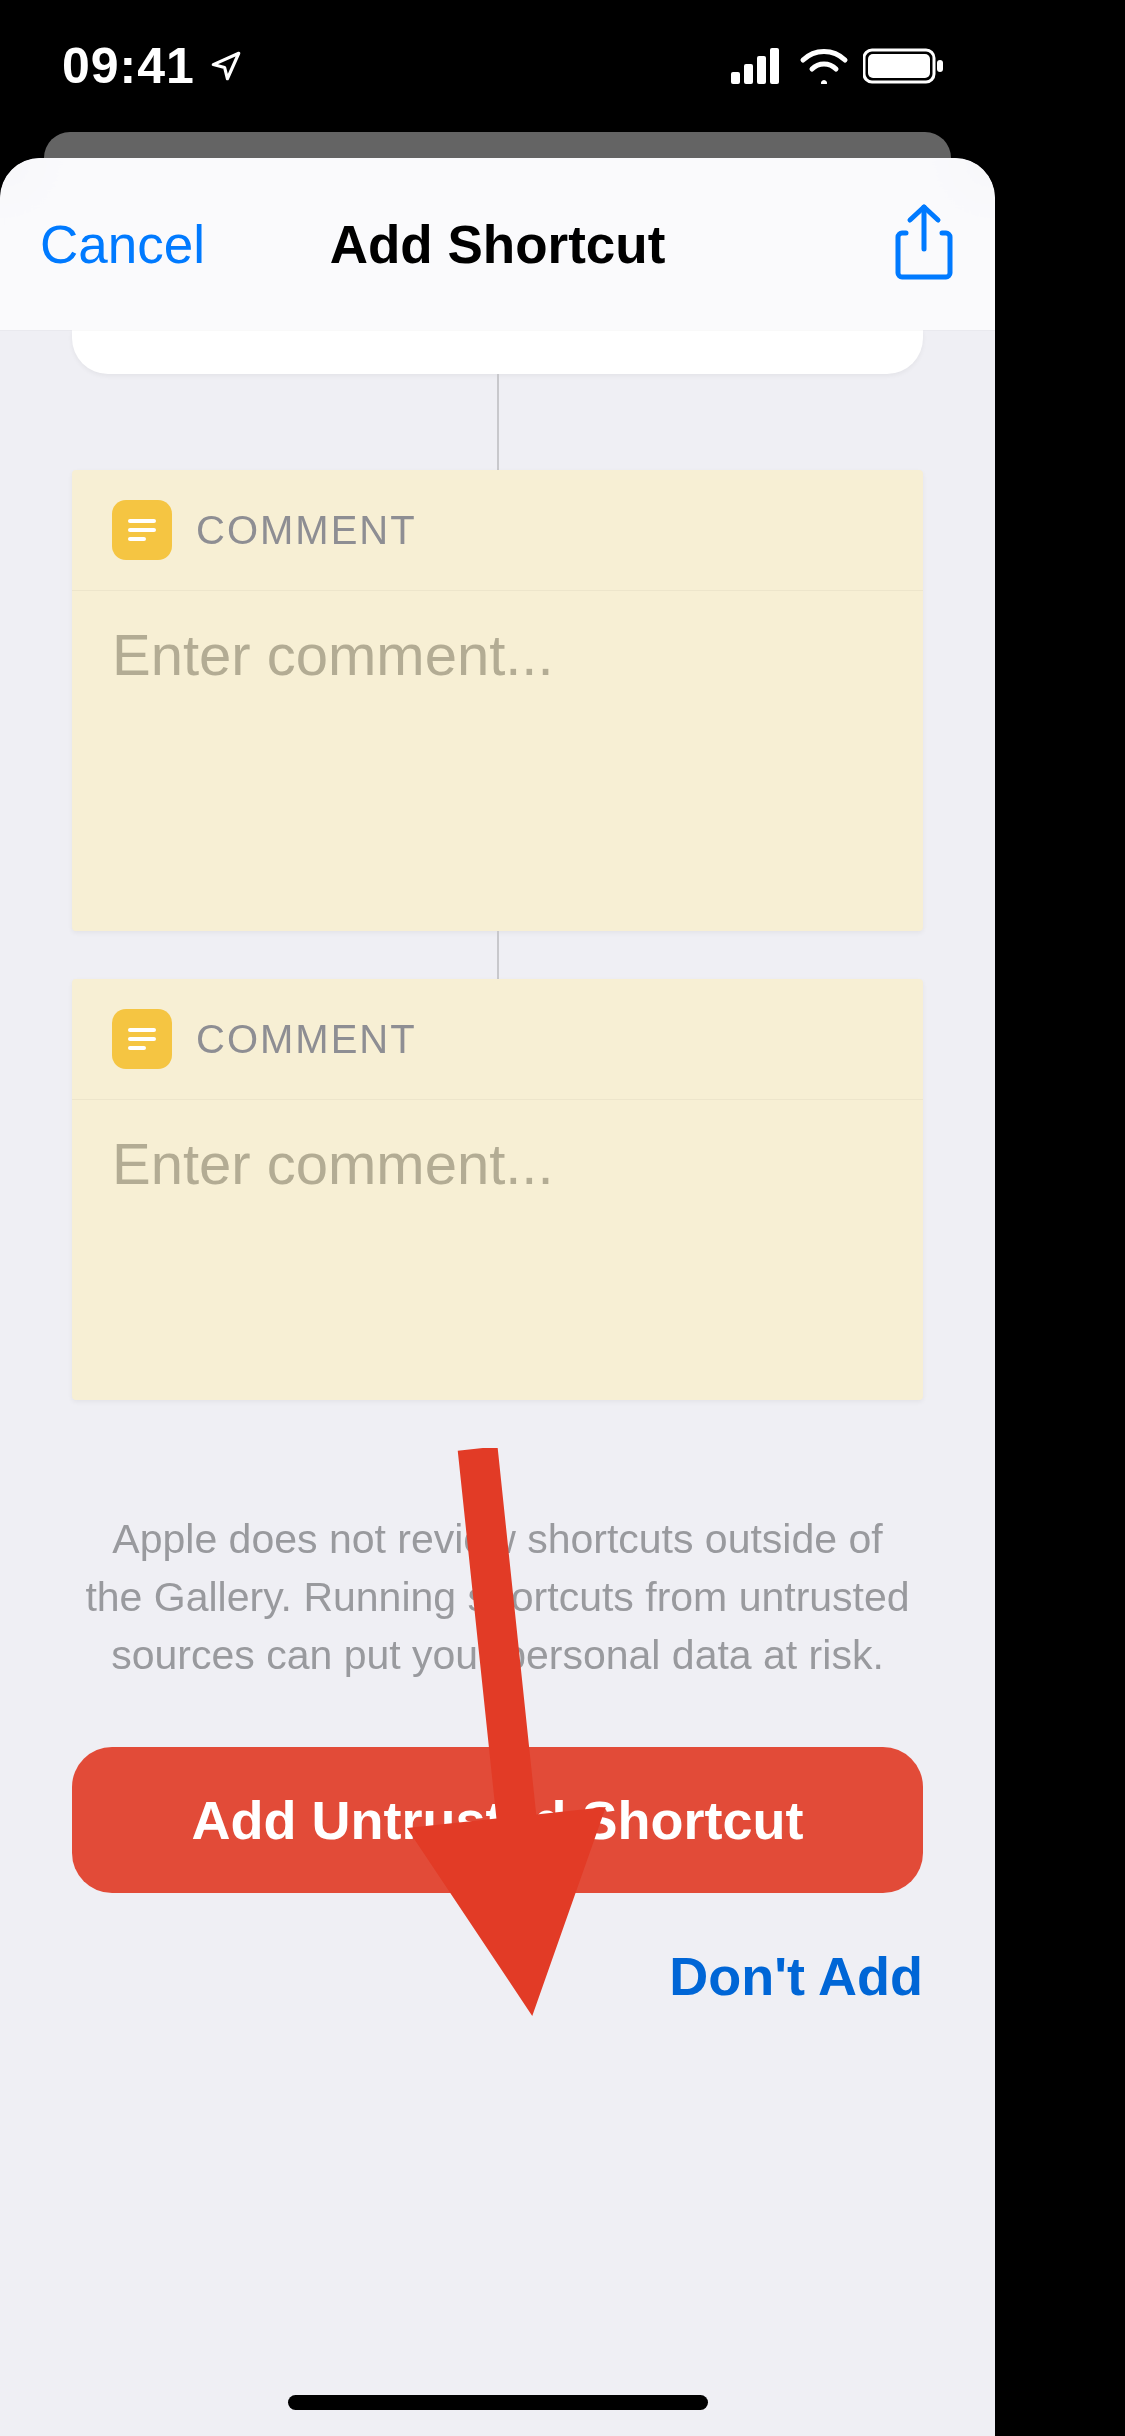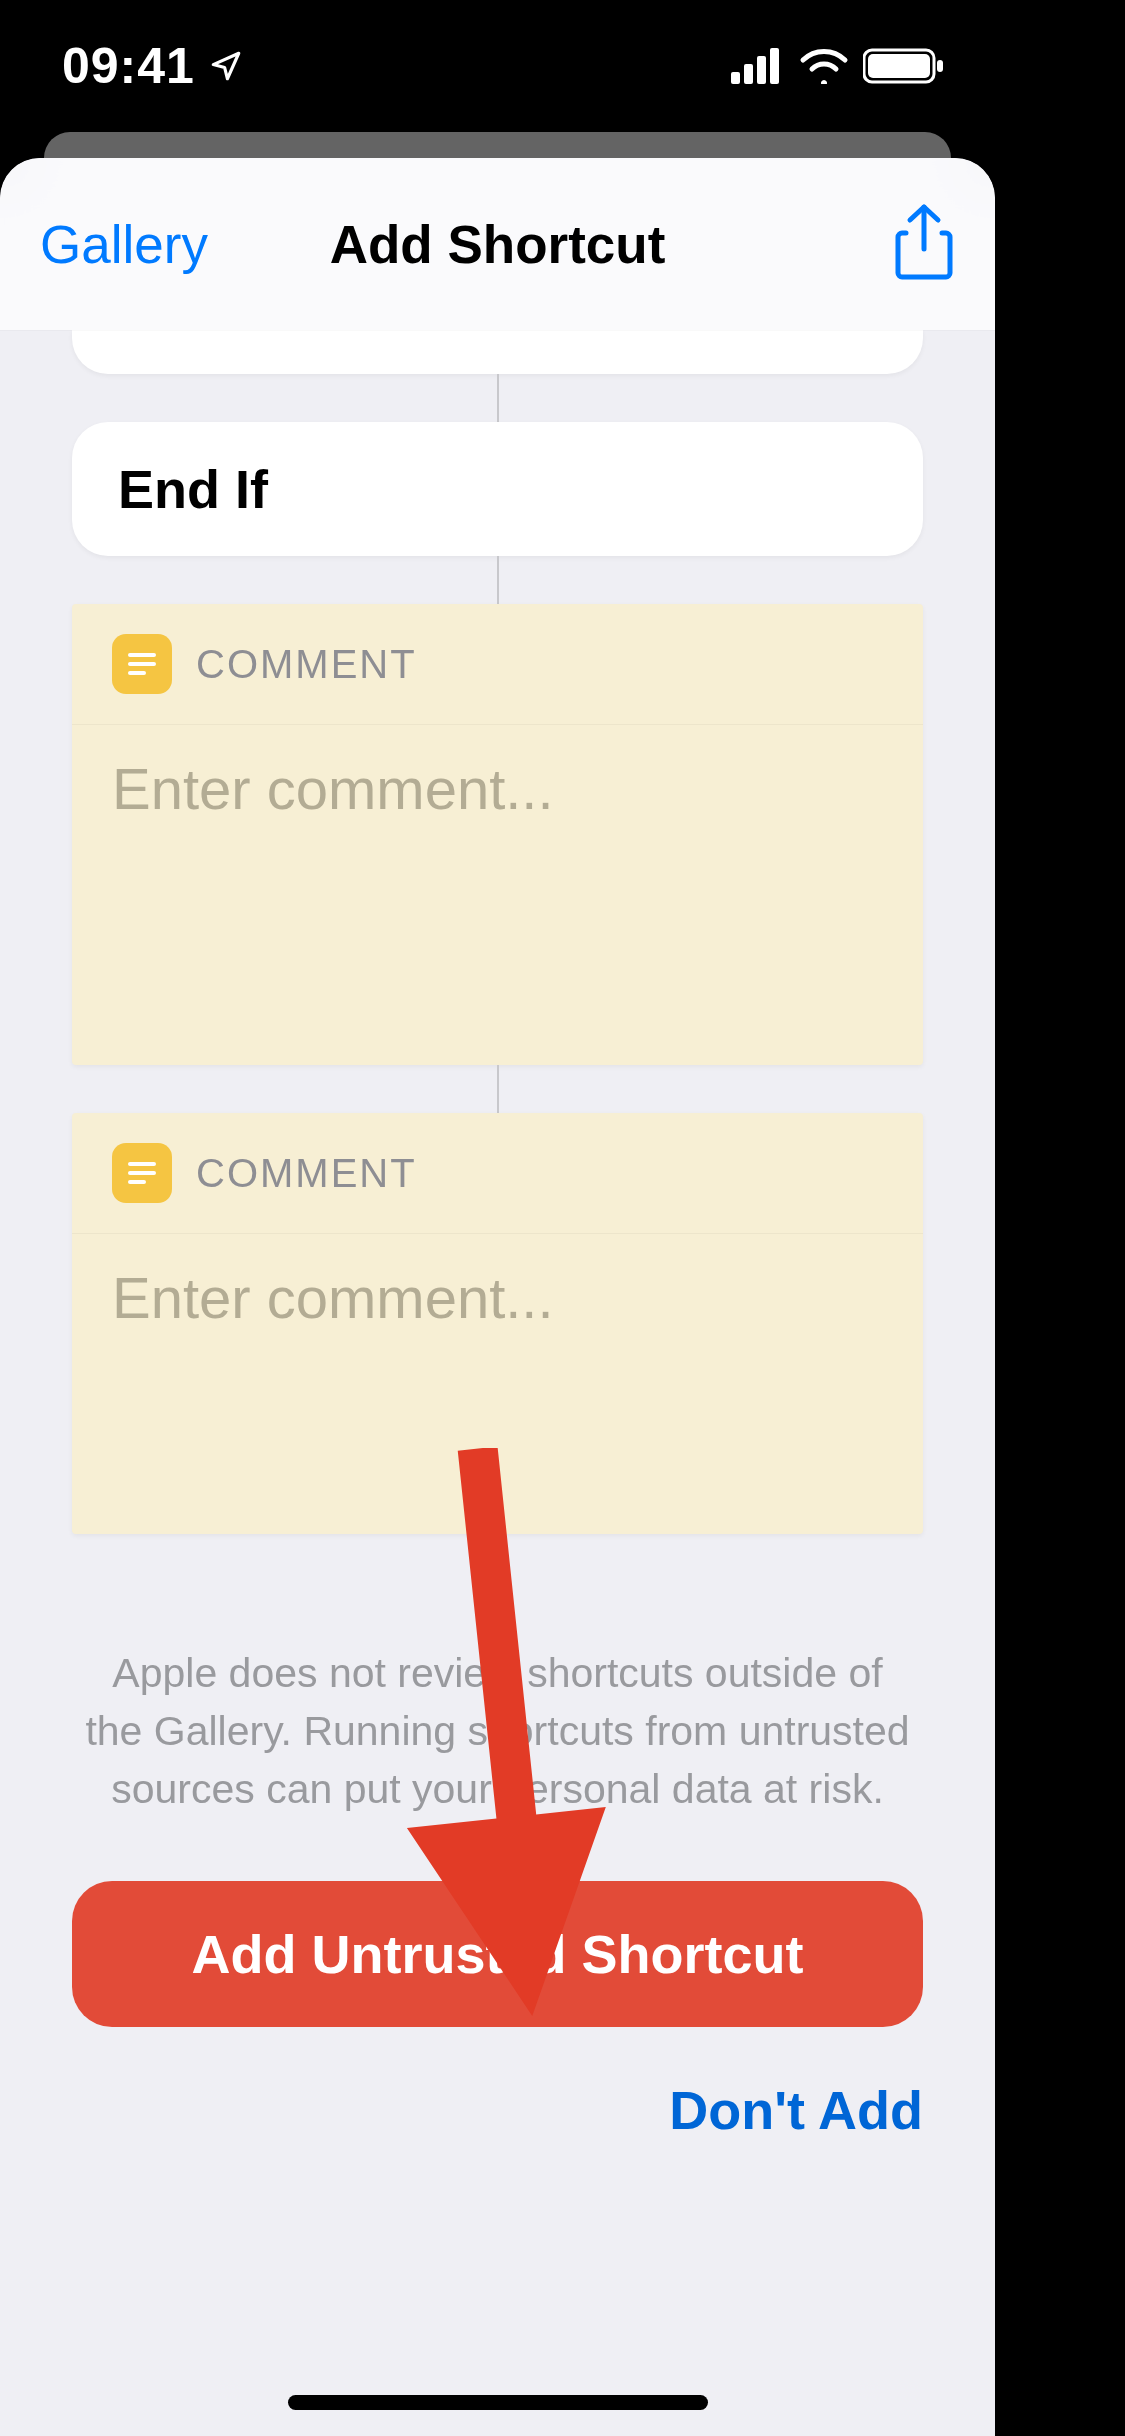--- a/index.html
+++ b/index.html
@@ -268,40 +268,37 @@
         <rect x="74" y="13" width="6" height="12" rx="3" fill="#fff"></rect>
       </svg>
     </div>
   </div>
 
   <div class="sheet-peek"></div>
 
   <div class="sheet">
 
     <div class="header">
-      <span class="header-cancel">Gallery</span>
+      <span class="header-cancel">Cancel</span>
       <span class="header-title">Add Shortcut</span>
       <span class="header-share">
         <svg width="62" height="78" viewBox="0 0 62 78" fill="none" stroke="#007aff" stroke-width="5" stroke-linecap="round" stroke-linejoin="round">
           <path d="M31 4 L31 46"></path>
           <path d="M17 17 L31 4 L45 17"></path>
           <path d="M13 30 L9 30 C7 30 5 32 5 34 L5 70 C5 72 7 74 9 74 L53 74 C55 74 57 72 57 70 L57 34 C57 32 55 30 53 30 L49 30"></path>
         </svg>
       </span>
     </div>
 
     <div class="content">
 
       <div class="workflow">
         <div class="card-partial"></div>
         <div class="connector"></div>
 
-        <div class="card-endif">
-          <span>End If</span>
-        </div>
 
         <div class="connector"></div>
 
         <div class="card-comment">
           <div class="comment-header">
             <div class="comment-icon">
               <svg width="36" height="36" viewBox="0 0 36 36">
                 <rect x="4" y="7" width="28" height="4" rx="2" fill="#fff"></rect>
                 <rect x="4" y="16" width="28" height="4" rx="2" fill="#fff"></rect>
                 <rect x="4" y="25" width="18" height="4" rx="2" fill="#fff"></rect>

